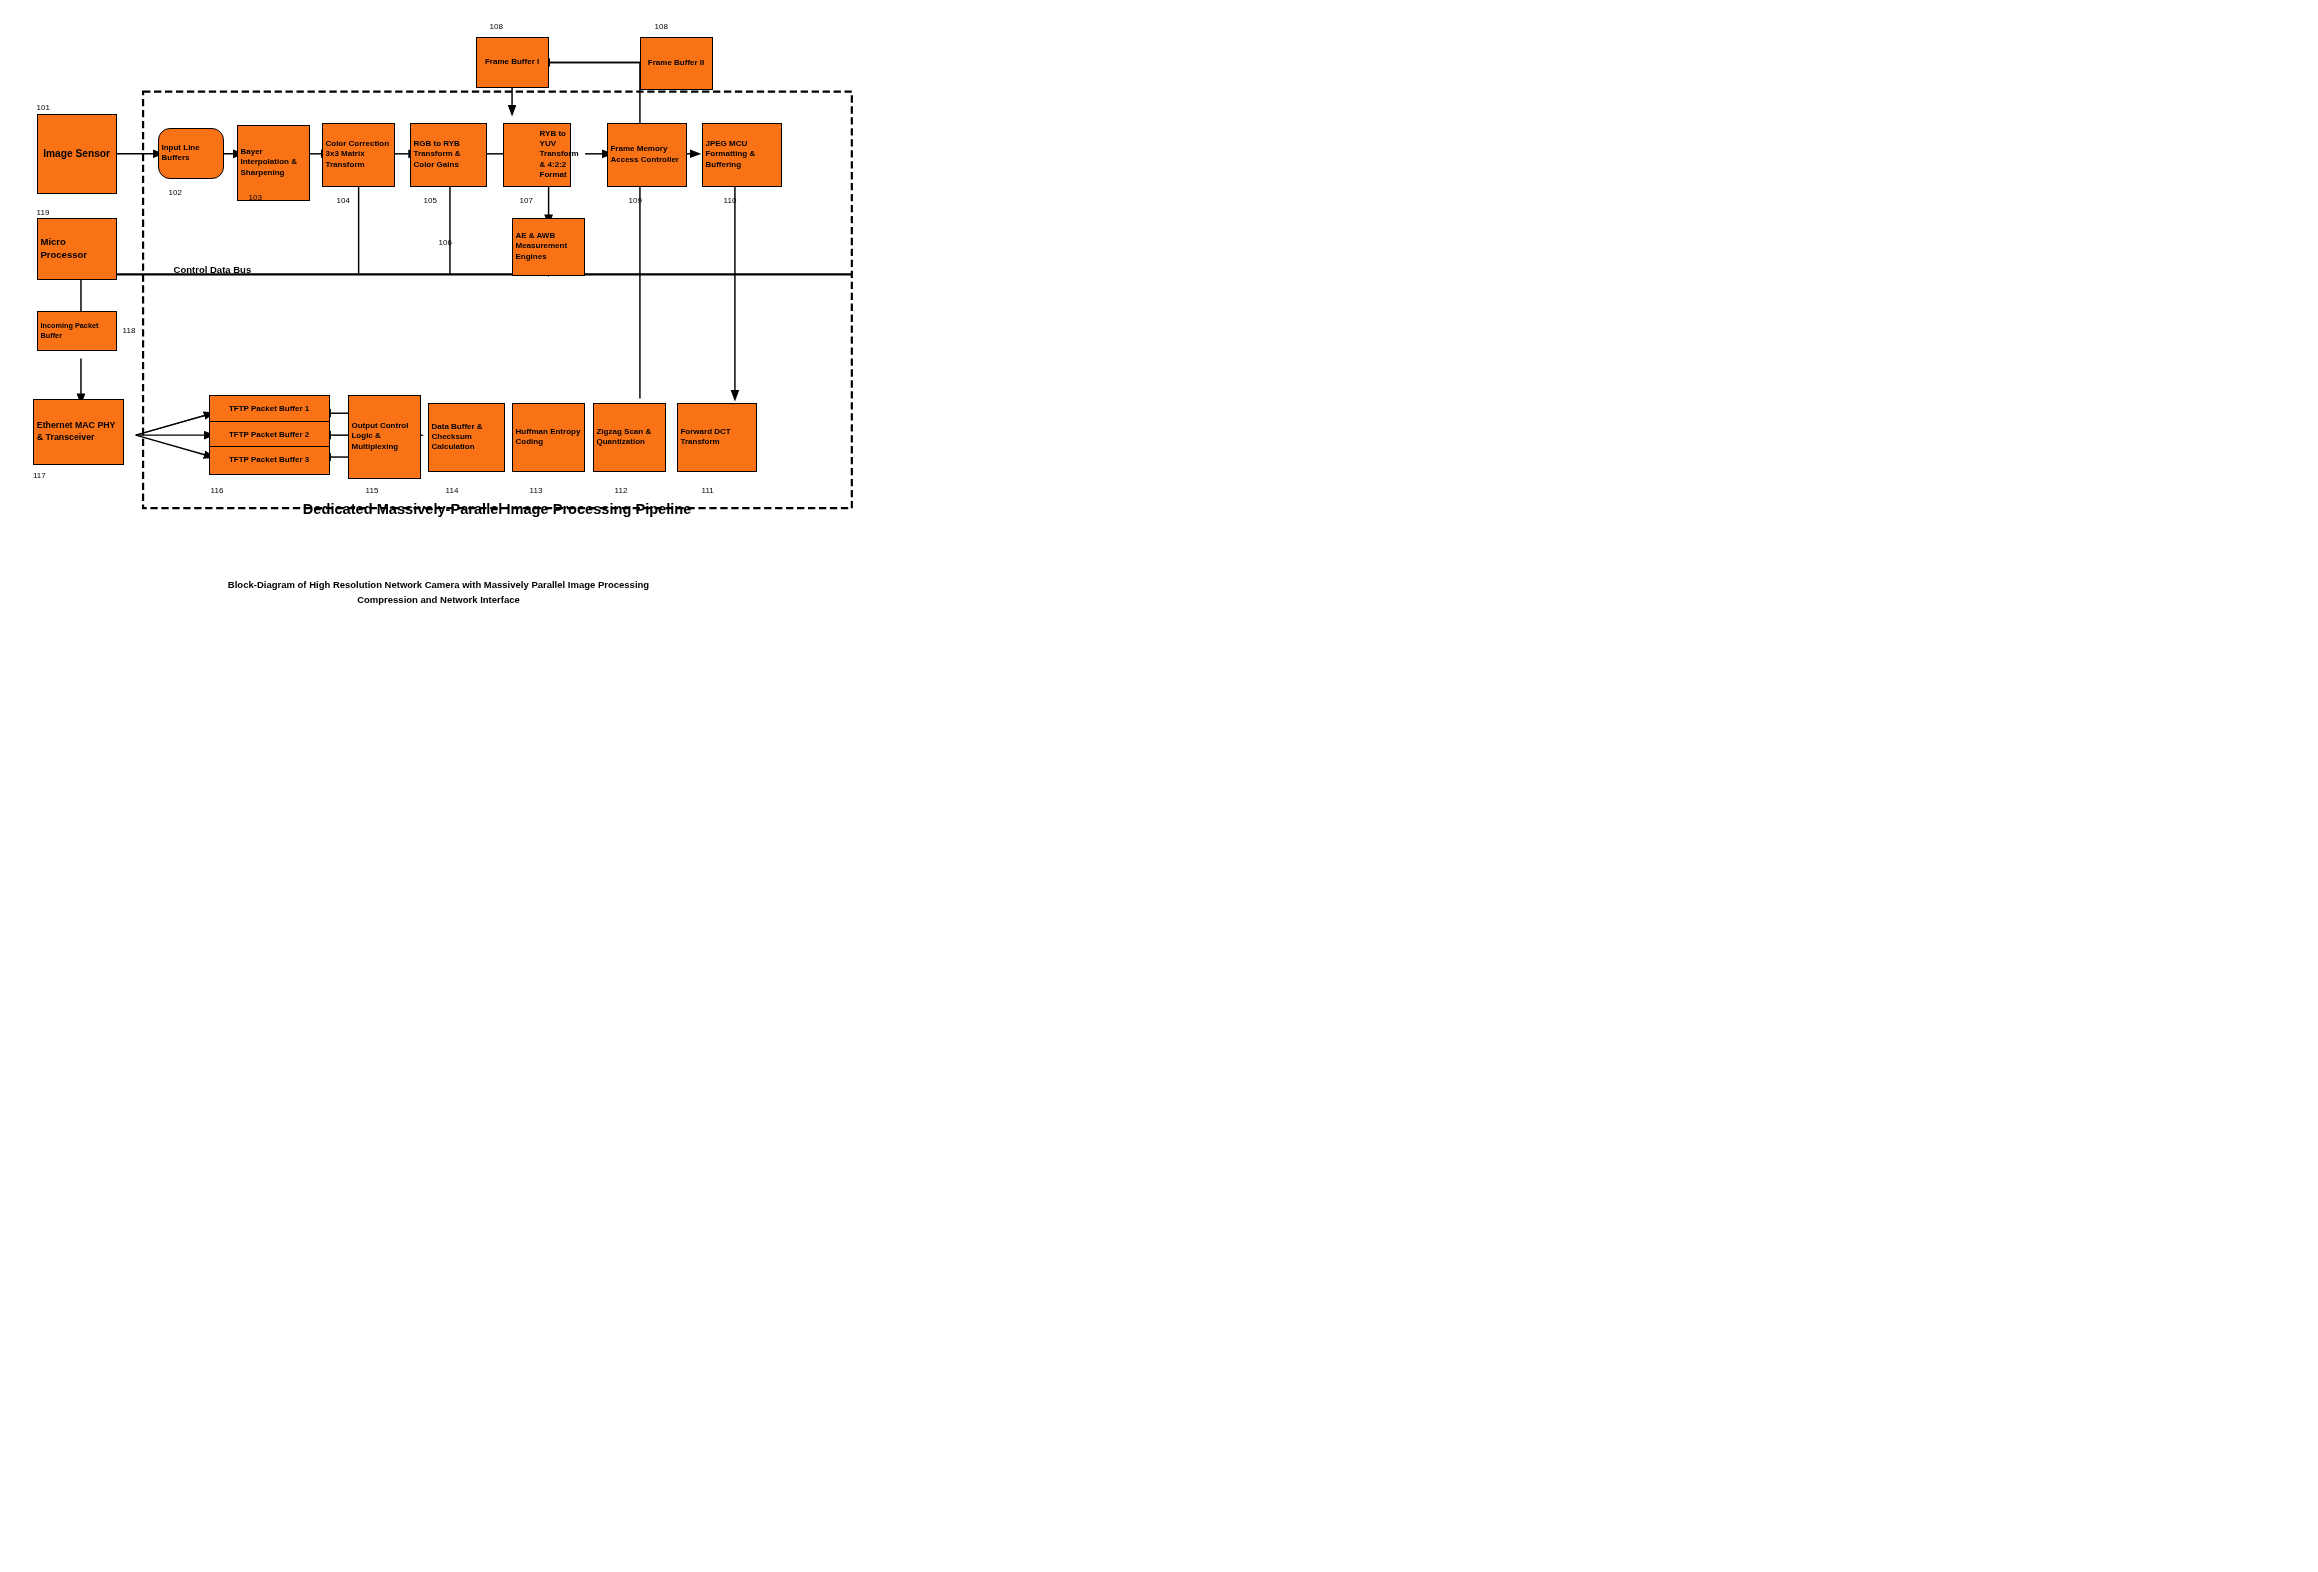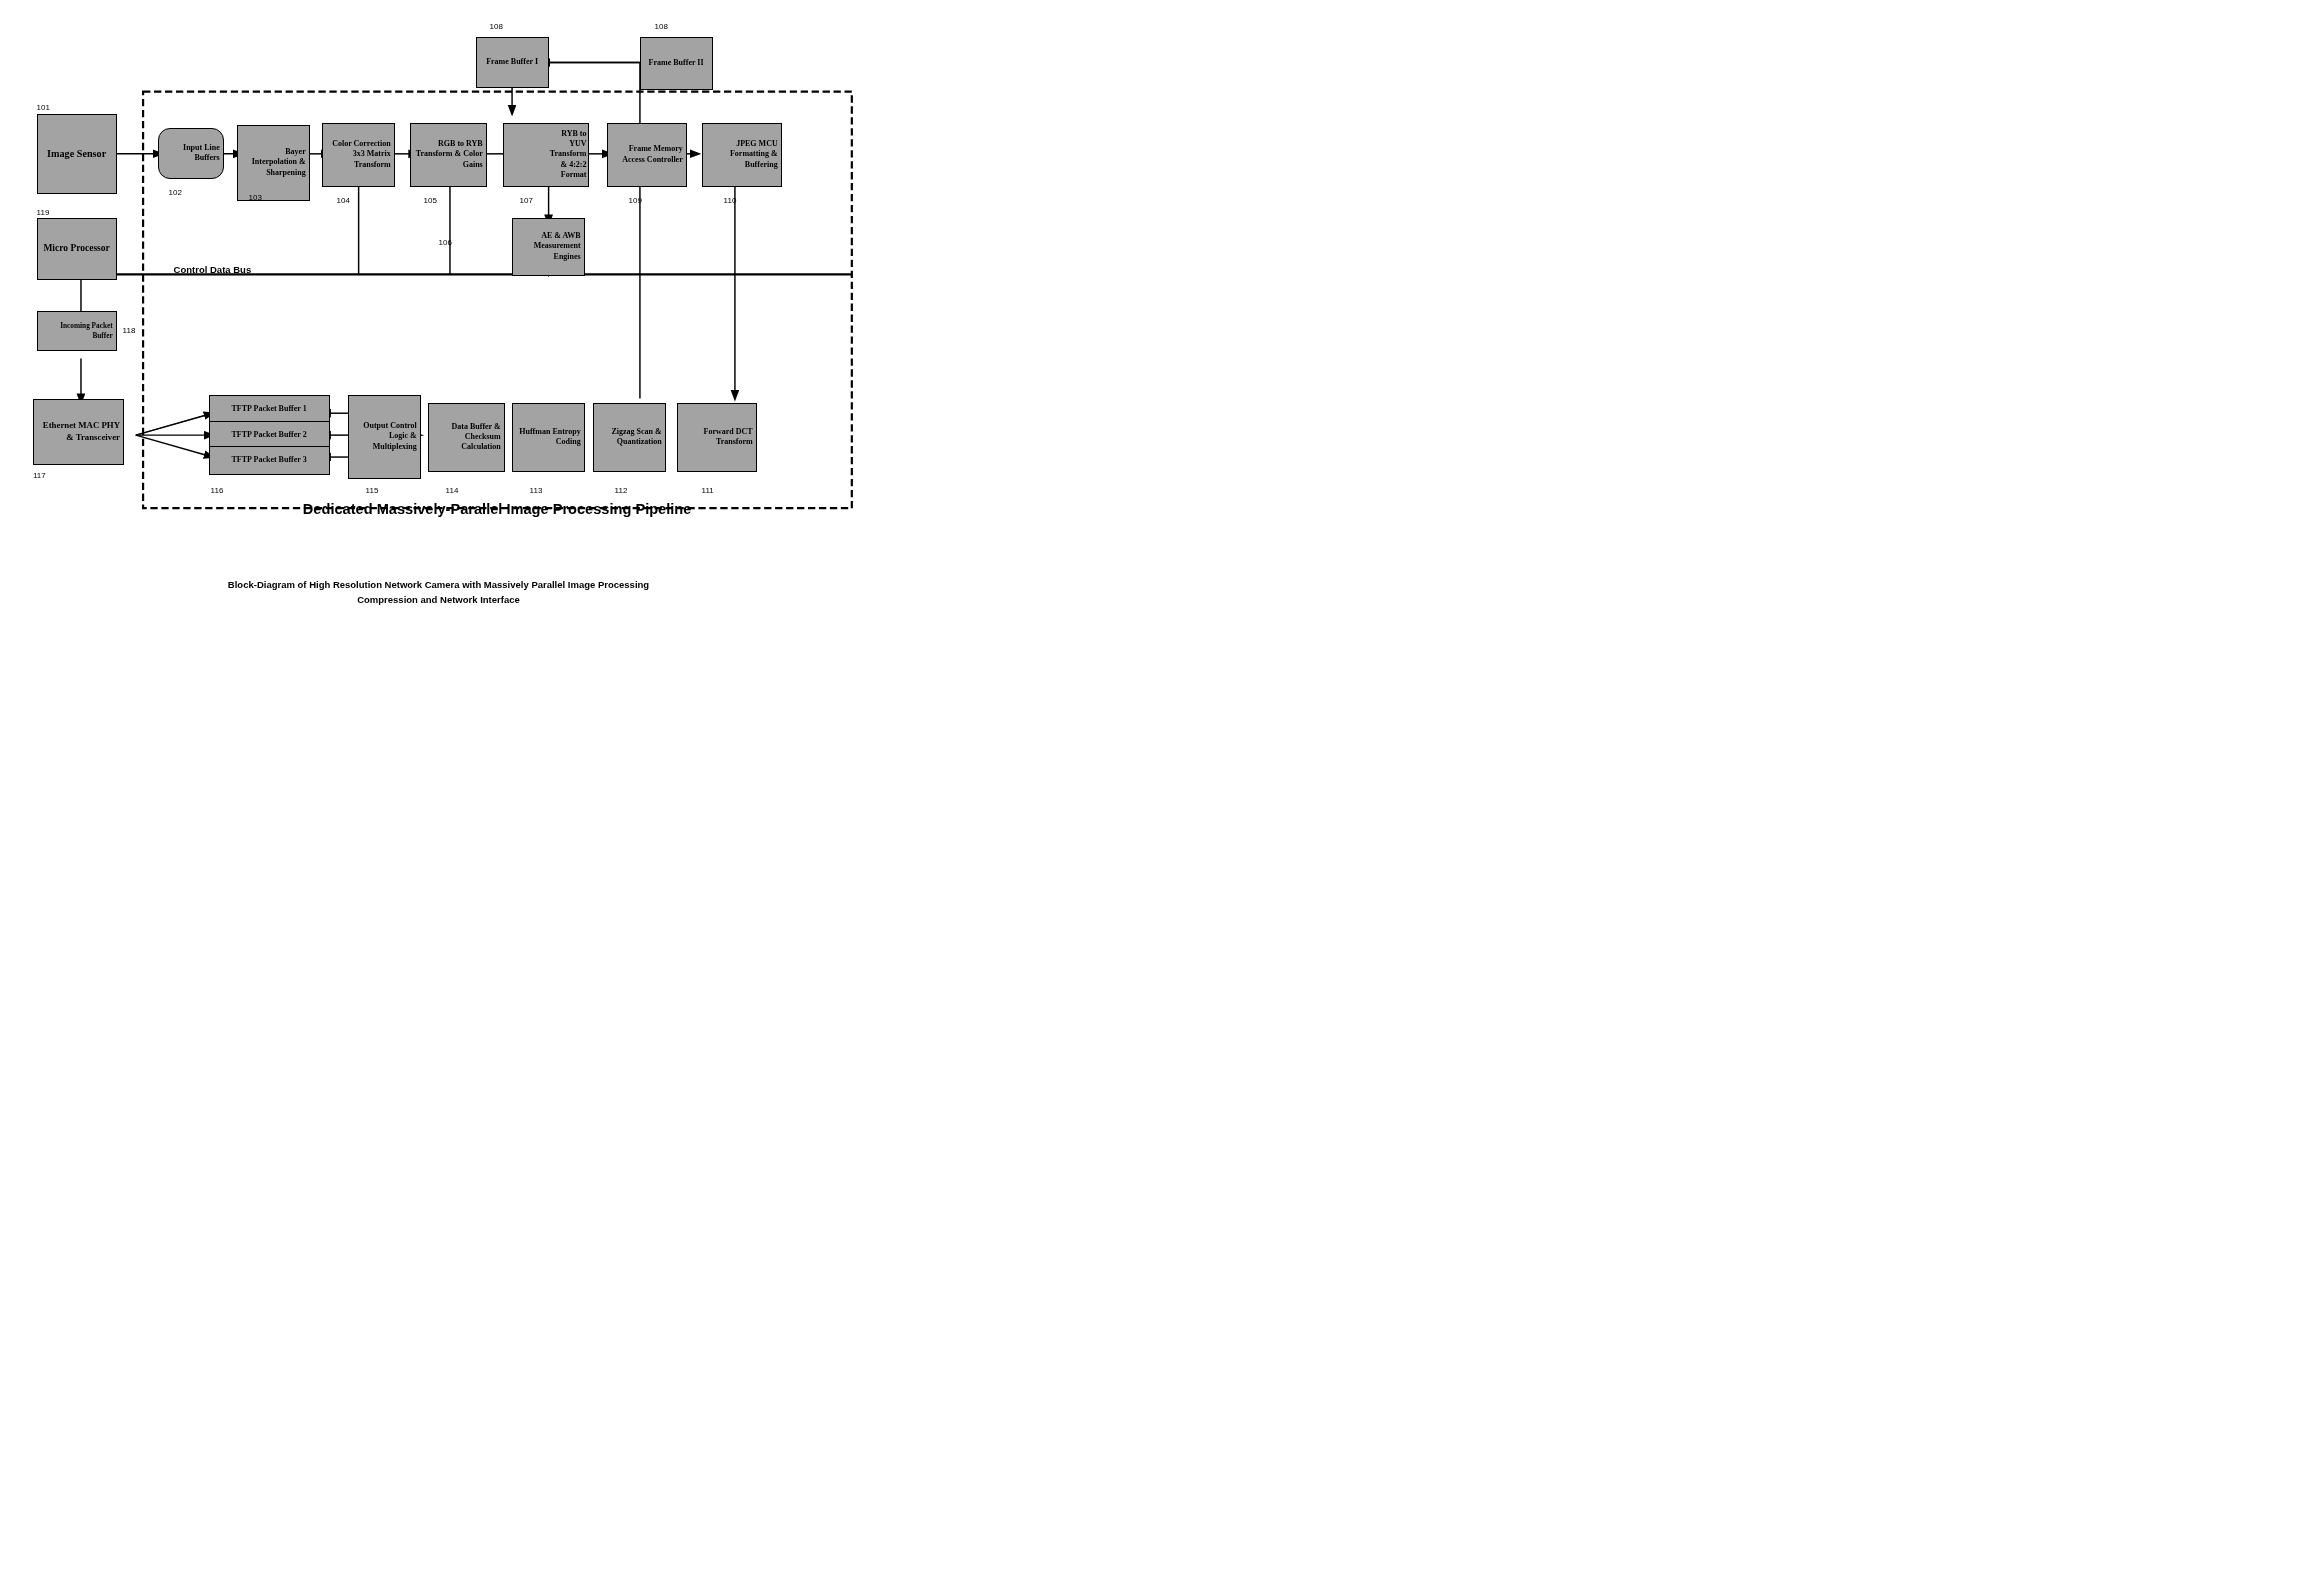--- a/index.html
+++ b/index.html
@@ -11,30 +11,29 @@
       padding: 14.6px;
     }
     .diagram-container {
       position: relative;
       width: 848px;
       height: 548px;
     }
     .block {
       position: absolute;
       border: 1.5px solid #000;
-      background: #a3a3a3;
-      text-align: right;
+      background: #f97316;
+      text-align: left;
       display: flex;
       align-items: center;
       justify-content: center;
       font-size: 8px;
       font-weight: bold;
       line-height: 1.3;
       padding: 2.9px;
-      font-family: Liberation Serif, serif;
     }
     .label {
       position: absolute;
       font-size: 8px;
       font-weight: normal;
     }
     .bold-label {
       font-size: 9.5px;
       font-weight: bold;
       padding-left: 16px;
@@ -193,21 +192,21 @@
   </div>
   <div class="label" style="left:322px; top:181px;">104</div>
 
   <div class="block" style="left:395px; top:108px; width:77px; height:64px;">
     <span>RGB to RYB
 Transform
 &amp; Color Gains</span>
   </div>
   <div class="label" style="left:409px; top:181px;">105</div>
 
-  <div class="block" style="left:488px; top:108px; width:86px; height:64px;padding-left:48px;">
+  <div class="block" style="left:488px; top:108px; width:68px; height:64px;padding-left:48px;">
     <span>RYB to YUV
 Transform
 &amp; 4:2:2 Format</span>
   </div>
   <div class="label" style="left:505px; top:181px;">107</div>
 
   <div class="block" style="left:497px; top:203px; width:73px; height:58px;">
     <span>AE &amp; AWB
 Measurement
 Engines</span>

